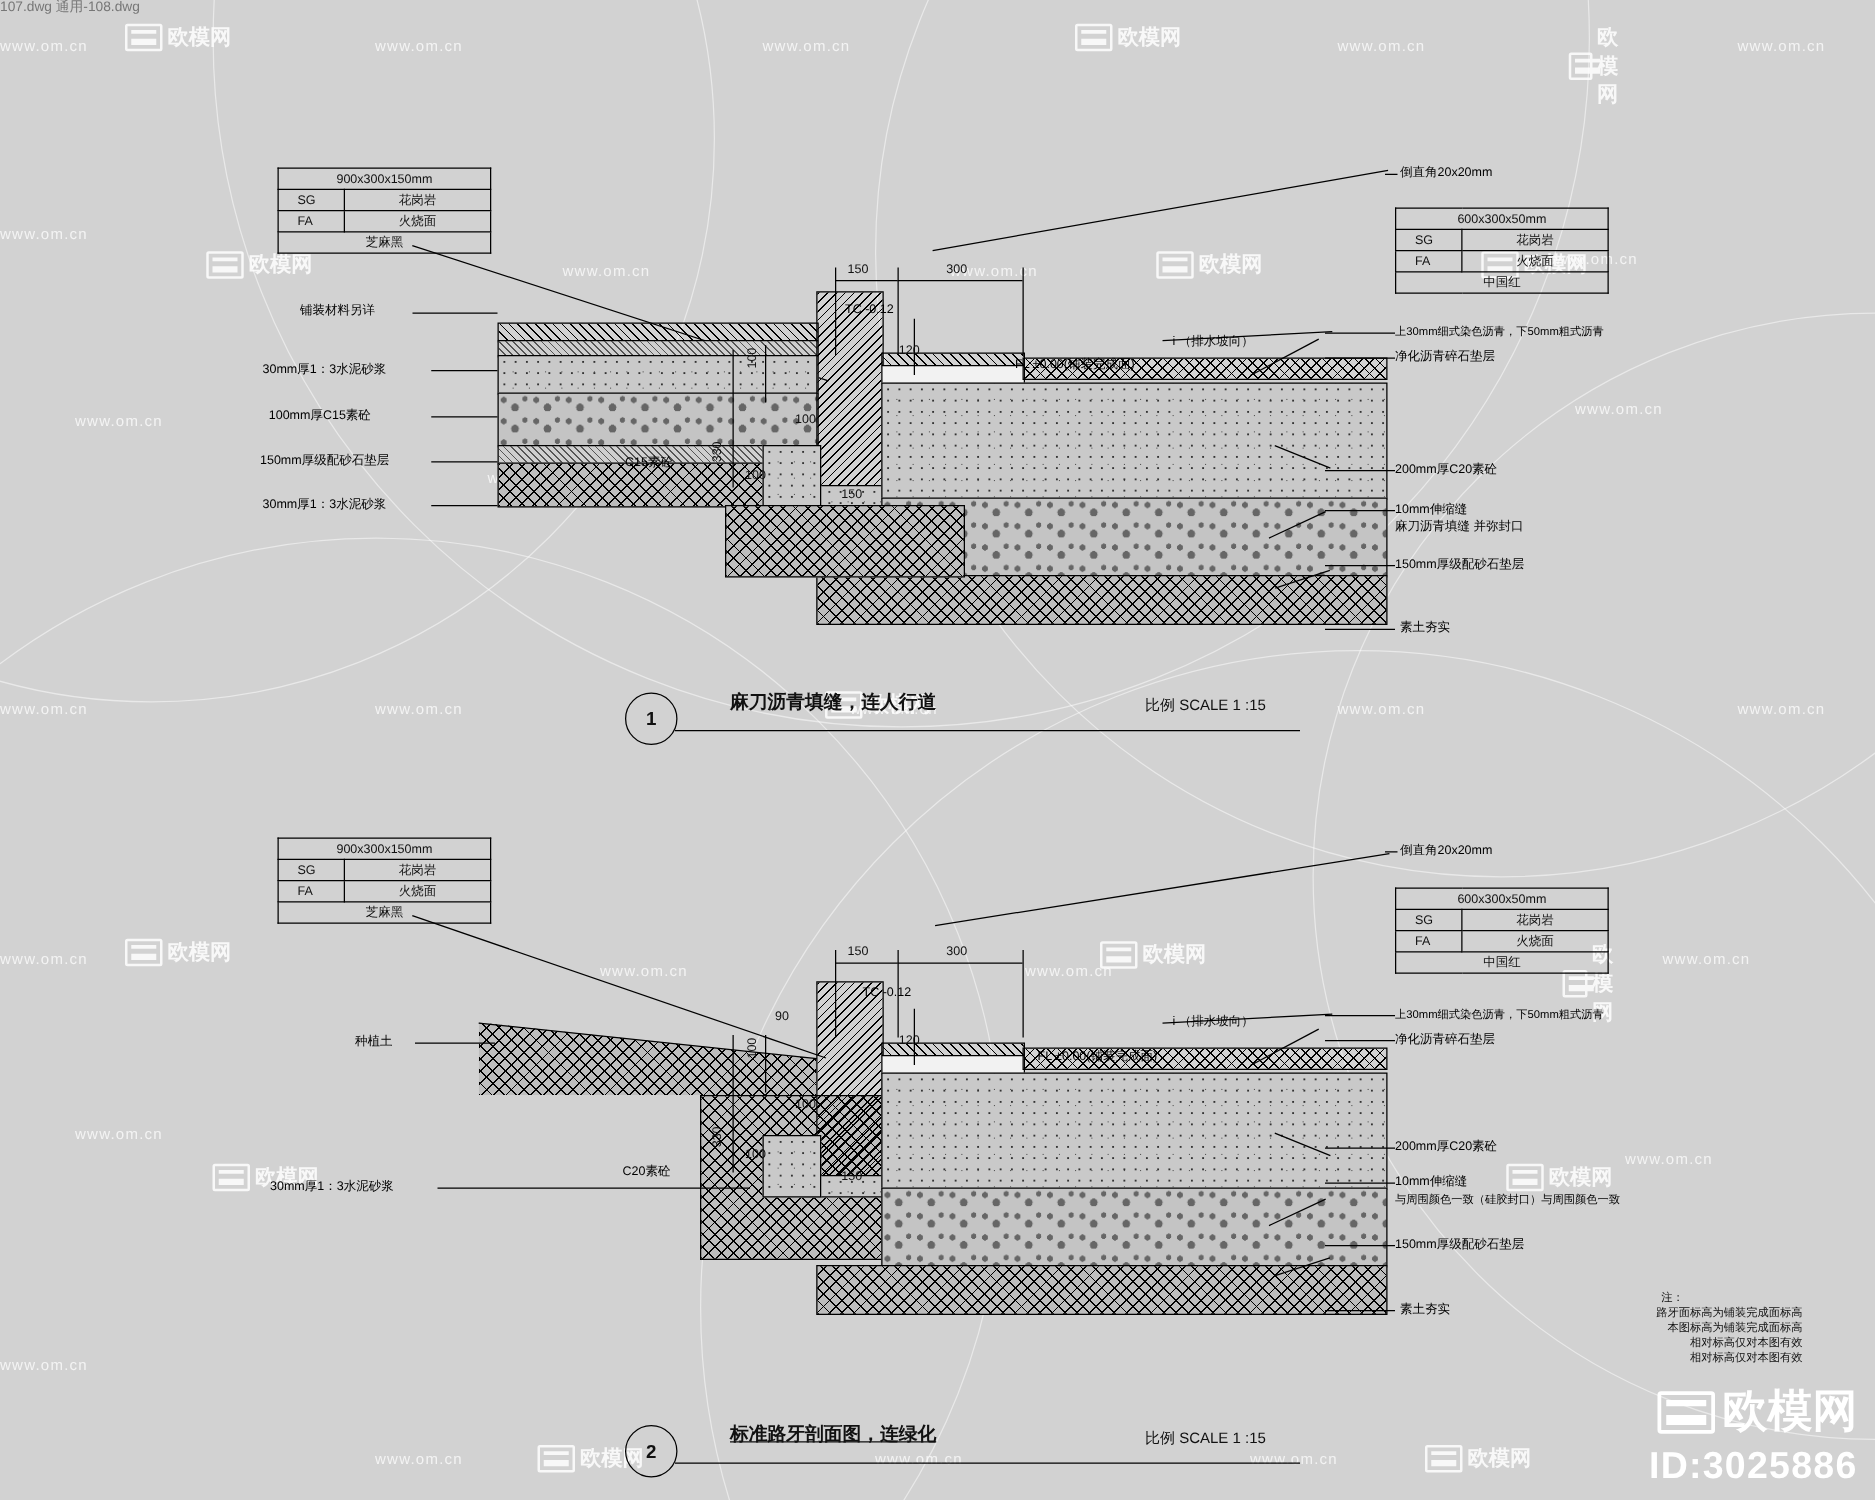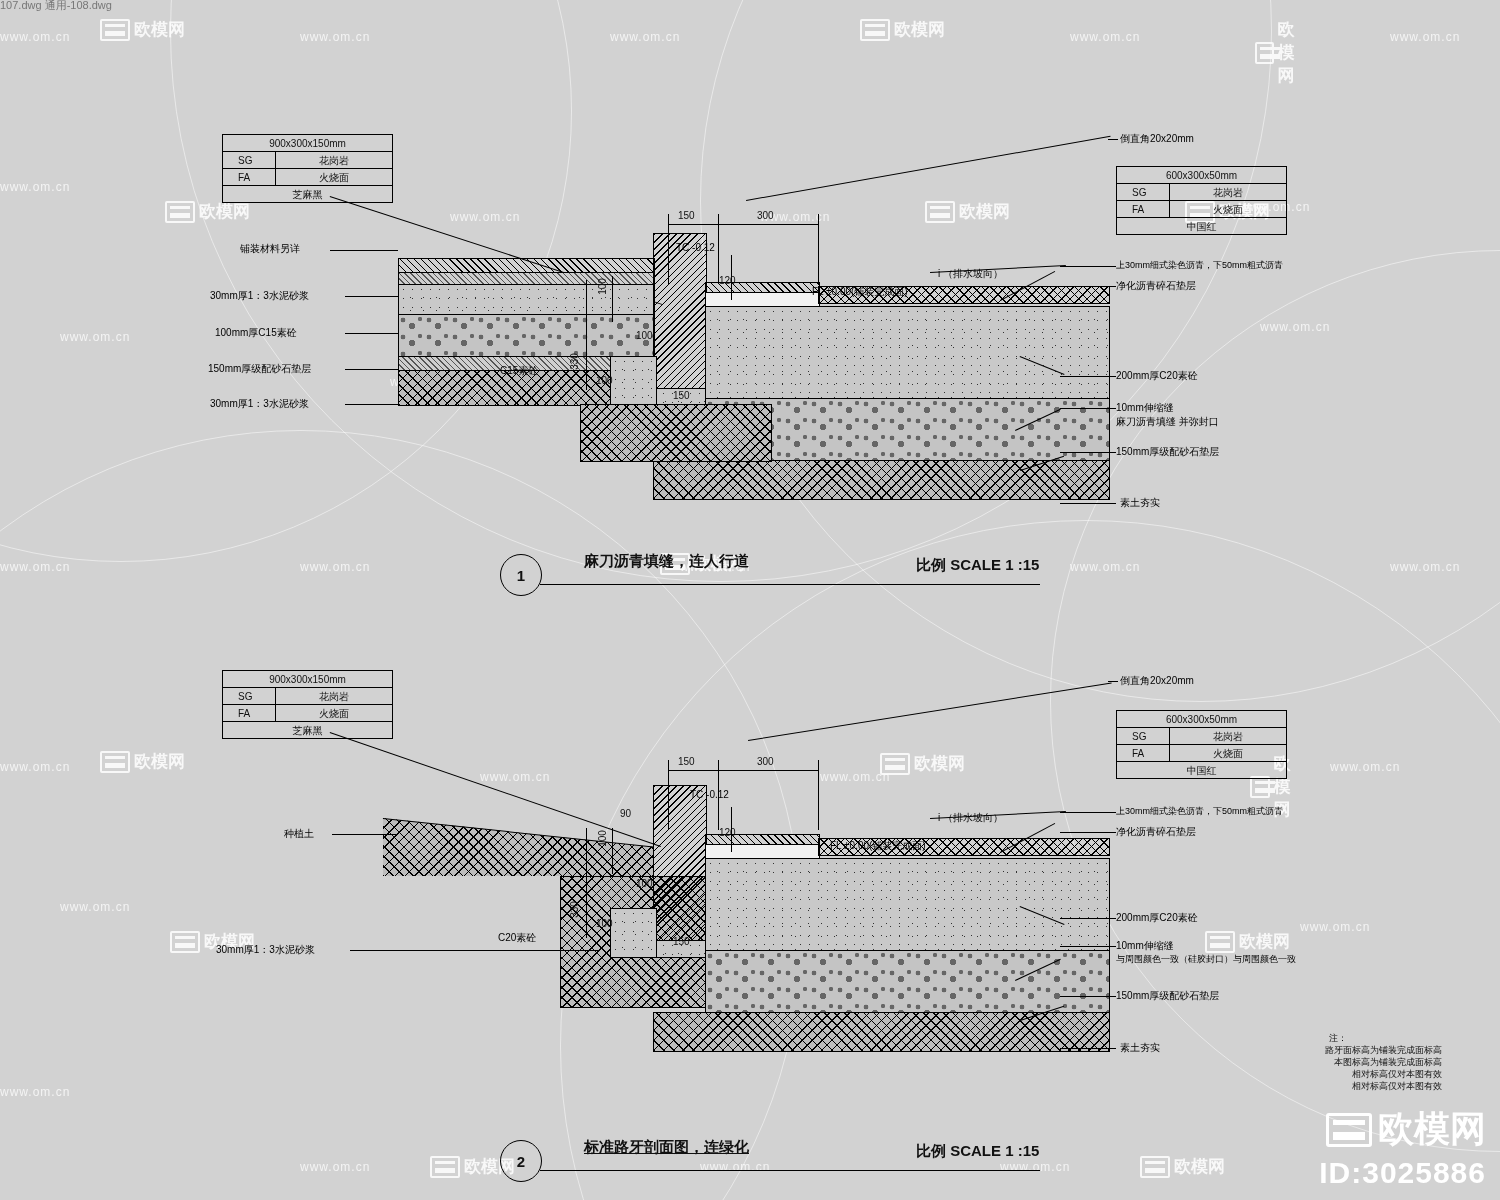--- a/index.html
+++ b/index.html
@@ -22,21 +22,21 @@
   .wm-logo .bx:after{content:"";position:absolute;left:3px;bottom:3px;width:20px;height:5px;background:#fff;}
   .wm-logo .tx{color:#fff;font-size:17px;font-weight:bold;}
   .wm-arc{position:absolute;border:1px solid #ffffff;opacity:.5;border-radius:50%;}
 
   
   .dwg{position:absolute;}
   .lbl{position:absolute;font-size:10px;line-height:11px;white-space:nowrap;color:#000;font-family:"Liberation Sans",sans-serif;}
   .lbl.sm{font-size:9px;}
   .lbl.cn{font-size:10px;}
   .ttl{position:absolute;font-size:15px;font-weight:bold;white-space:nowrap;}
-  .scale{position:absolute;font-size:15px;white-space:nowrap;font-weight:bold;}
+  .scale{position:absolute;font-size:12px;white-space:nowrap;}
   .bubble{position:absolute;width:40px;height:40px;border:1.4px solid #000;border-radius:50%;
           display:flex;align-items:center;justify-content:center;font-size:15px;font-weight:bold;}
   .uline{position:absolute;background:#000;height:1.4px;}
   .hline{position:absolute;background:#000;height:1px;}
   .ldr{position:absolute;height:1px;background:#000;transform-origin:0 0;}
 
   
   .spec{position:absolute;border:1px solid #000;border-collapse:collapse;font-size:10px;background:transparent;}
   .spec td{border:1px solid #000;padding:1px 15px;height:14px;line-height:13px;white-space:nowrap;}
   .spec td.k{width:22px;text-align:left;}

